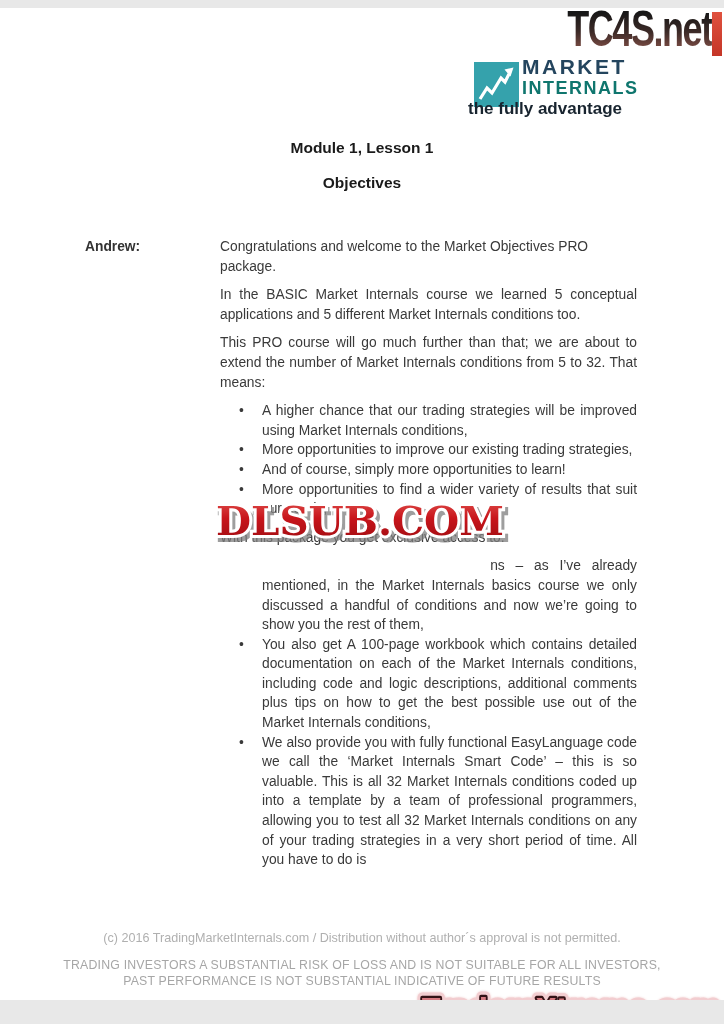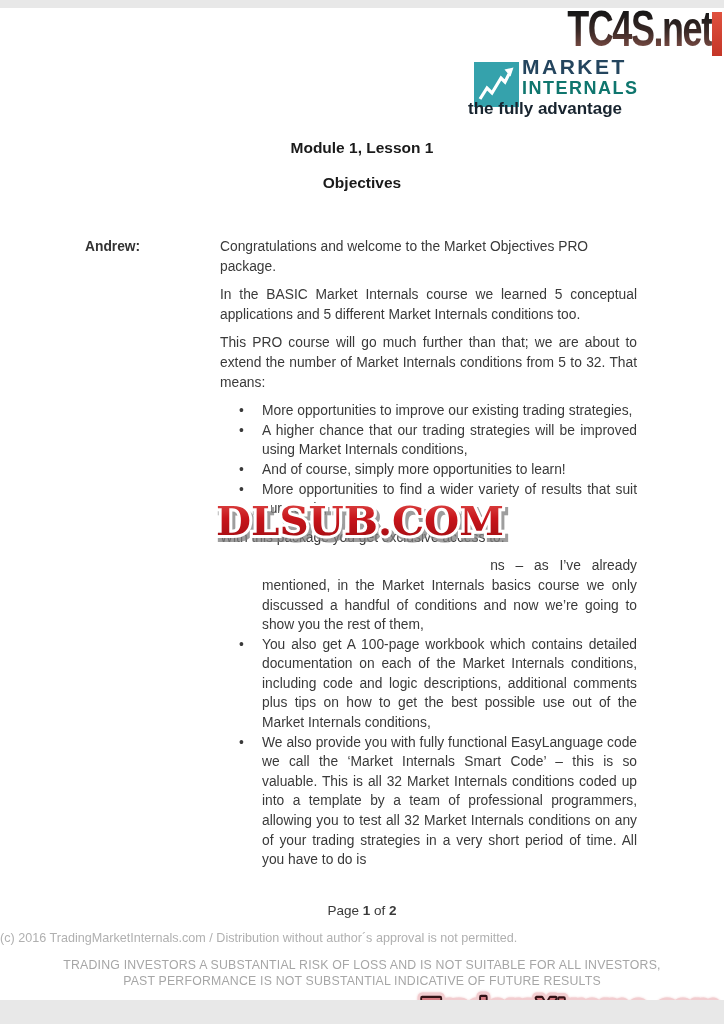--- a/index.html
+++ b/index.html
@@ -50,21 +50,21 @@
   .frag-line { text-align:right; word-spacing:7px; }
 
   
   .watermark { position:absolute; left:211px; top:486px; z-index:5;
     filter:drop-shadow(3px 4px 0.5px rgba(125,125,125,0.75)); }
 
   
   .page-label { position:absolute; top:895px; width:724px; text-align:center;
     font-size:13.5px; color:#3a3a3a; }
   .page-label b { font-weight:bold; }
-  .copyright { position:absolute; top:923px; width:724px; text-align:left;
+  .copyright { position:absolute; top:923px; width:724px; text-align:center;
     font-size:12.6px; color:#b0b0b0; }
   .disclaimer { position:absolute; width:724px; text-align:center;
     font-size:12.3px; color:#a6a6a6; letter-spacing:0.2px; }
   .disc1 { top:950px; }
   .disc2 { top:966px; }
   .tx-logo { position:absolute; left:416px; top:980px; z-index:6;
     filter:drop-shadow(0 0 1px rgba(240,200,200,0.9)); }
 </style>
 </head>
 <body>
@@ -90,22 +90,22 @@
   <div class="title title2">Objectives</div>
 
   <div class="body">
     <div class="speaker">Andrew:</div>
     <div class="col">
       <p class="nojust">Congratulations and welcome to the Market Objectives PRO package.</p>
       <p>In the BASIC Market Internals course we learned 5 conceptual applications and 5 different Market Internals conditions too.</p>
       <p>This PRO course will go much further than that; we are about to extend the number of Market Internals conditions from 5 to 32. That means:</p>
 
       <ul>
+        <li><span>A higher chance that our trading strategies will be improved using Market Internals conditions,</span></li>
         <li><span>More opportunities to improve our existing trading strategies,</span></li>
-        <li><span>A higher chance that our trading strategies will be improved using Market Internals conditions,</span></li>
         <li><span>And of course, simply more opportunities to learn!</span></li>
         <li><span>More opportunities to find a wider variety of results that suit our needs,</span></li>
       </ul>
 
       <p class="nojust">With this package you get exclusive access to:</p>
 
       <ul>
         <li class="covered">
           <div class="frag-line">ns – as I’ve already</div>
           <div>mentioned, in the Market Internals basics course we only discussed a handful of conditions and now we’re going to show you the rest of them,</div>
@@ -122,23 +122,20 @@
         <linearGradient id="wmg" x1="0" y1="0" x2="0" y2="1">
           <stop offset="0" stop-color="#e25450"></stop>
           <stop offset="0.45" stop-color="#c8151b"></stop>
           <stop offset="1" stop-color="#9e0c11"></stop>
         </linearGradient>
       </defs>
       <text x="5" y="41" font-family="DejaVu Serif, serif" font-weight="bold" font-size="40" fill="url(#wmg)" stroke="#ffffff" stroke-width="6" paint-order="stroke" textLength="288" lengthAdjust="spacingAndGlyphs">DLSUB.COM</text>
     </svg>
   </div>
 
-  <div class="page-label">
-    <span>Page</span>&nbsp;<b>1</b>&nbsp;<span>of</span>&nbsp;<b>2</b>
-  </div>
   <div class="copyright">(c) 2016 TradingMarketInternals.com / Distribution without author´s approval is not permitted.</div>
   <div class="disclaimer disc1">TRADING INVESTORS A SUBSTANTIAL RISK OF LOSS AND IS NOT SUITABLE FOR ALL INVESTORS,</div>
   <div class="disclaimer disc2">PAST PERFORMANCE IS NOT SUBSTANTIAL INDICATIVE OF FUTURE RESULTS</div>
 
   <div class="tx-logo">
     <svg width="312" height="44" viewBox="0 0 312 44">
       <defs>
         <linearGradient id="txg" x1="0" y1="0" x2="0" y2="1">
           <stop offset="0" stop-color="#dd858b"></stop>
           <stop offset="1" stop-color="#c04e58"></stop>

